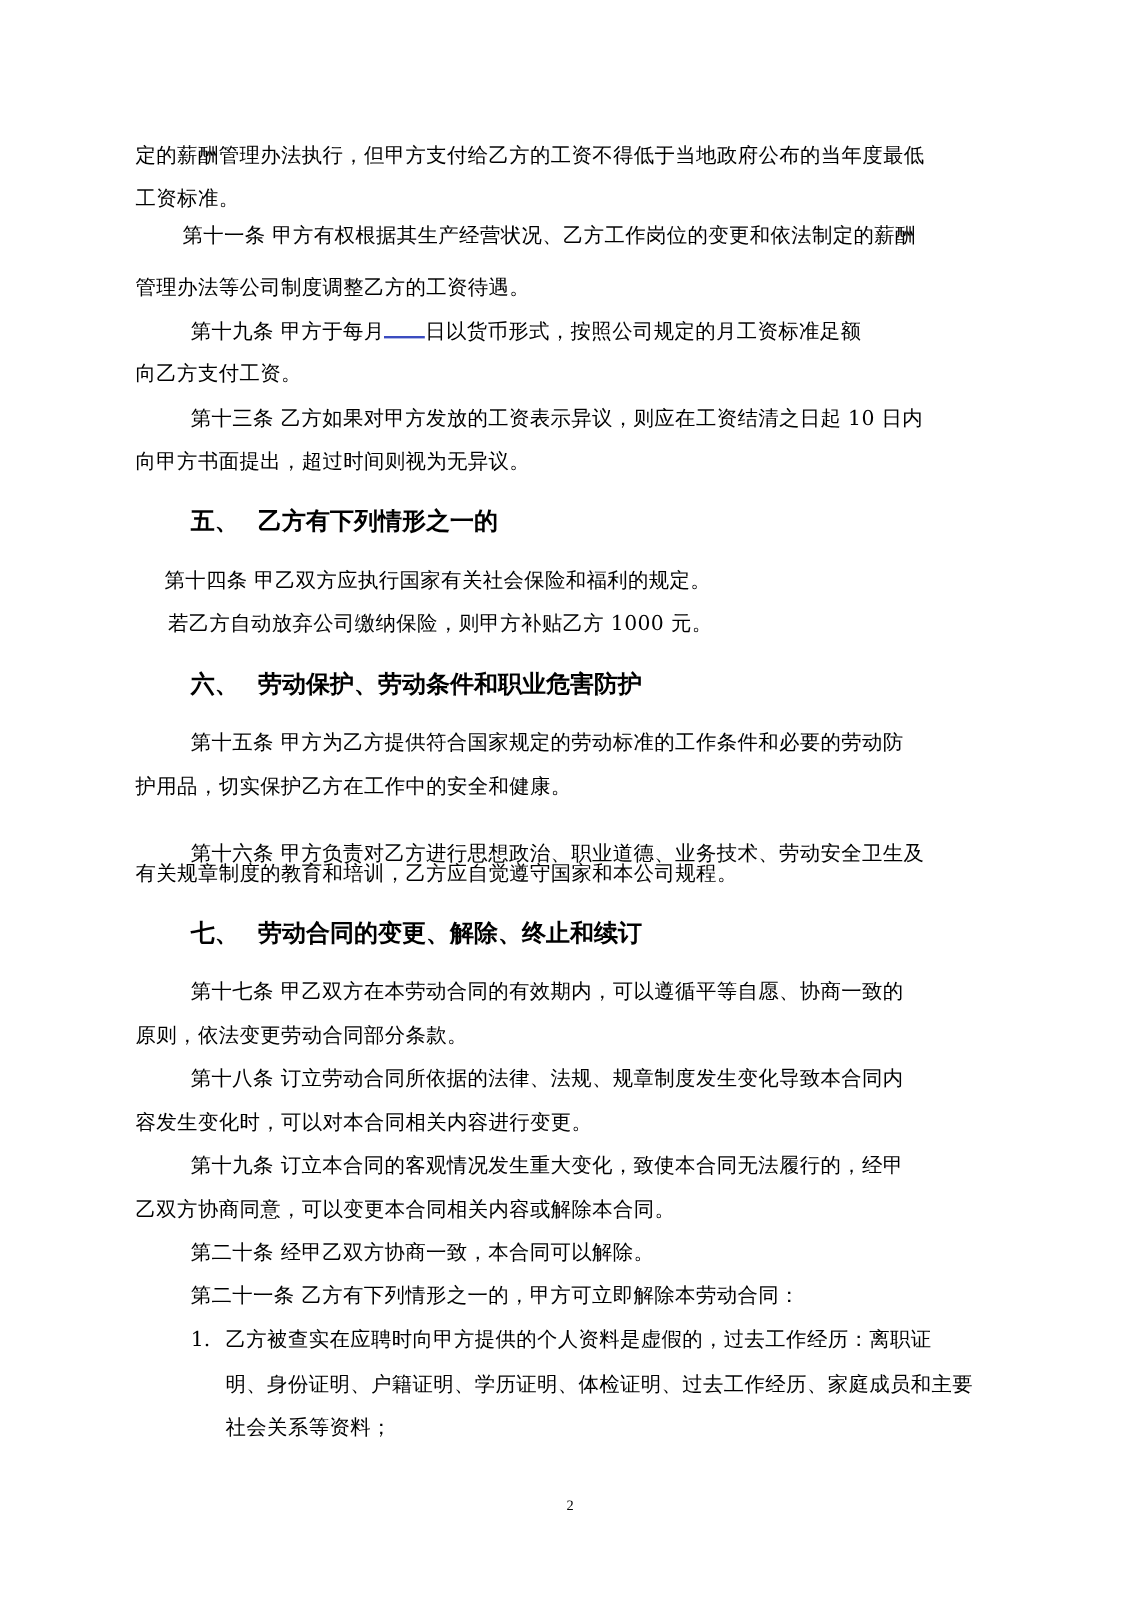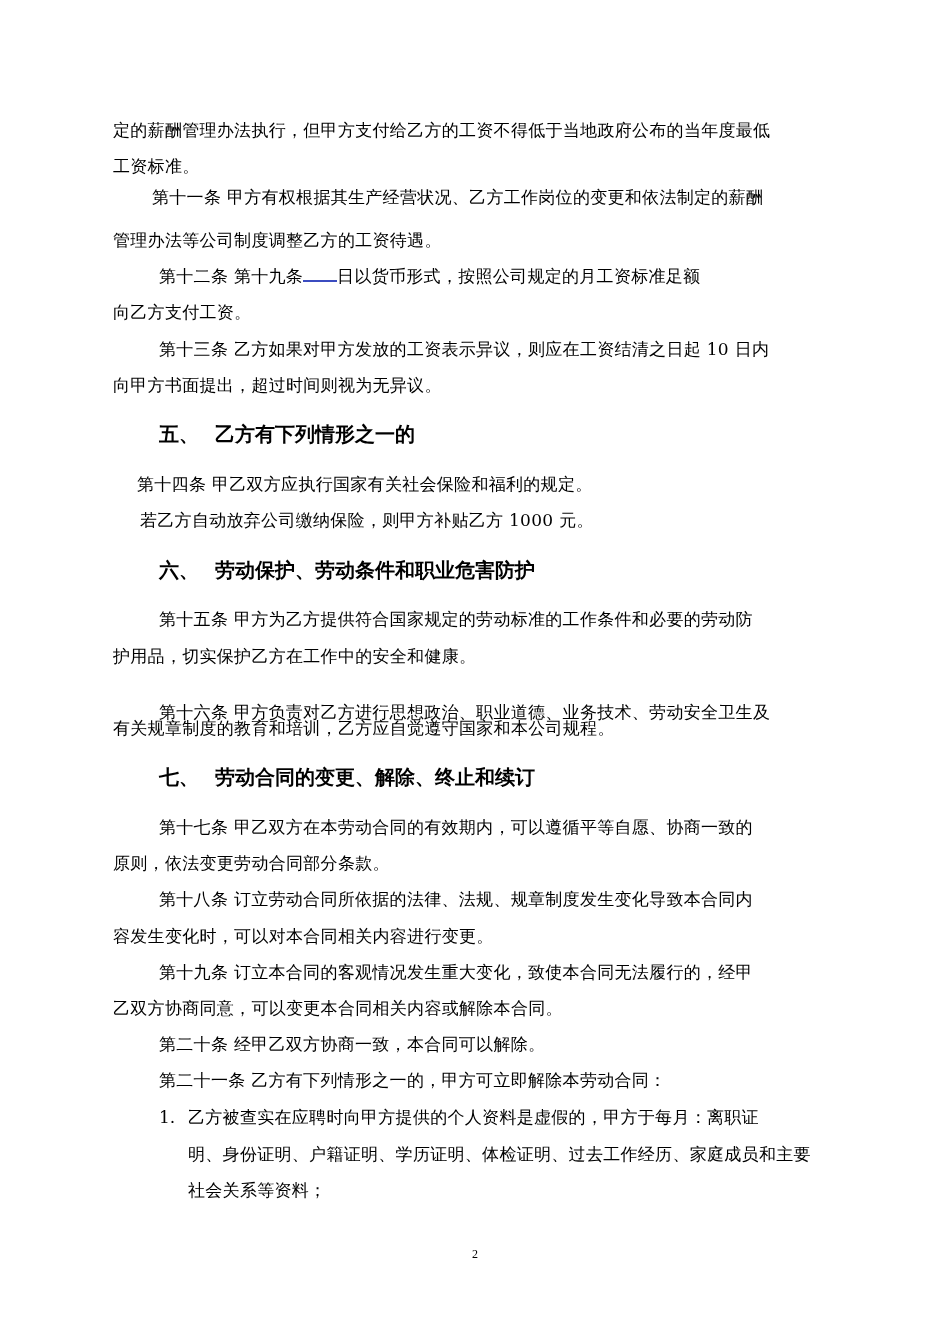--- a/index.html
+++ b/index.html
@@ -20,21 +20,21 @@
 
 <div class="page">
 
   <div class="line" style="left:113px; top:120px;">定的薪酬管理办法执行，但甲方支付给乙方的工资不得低于当地政府公布的当年度最低</div>
   <div class="line" style="left:113px; top:156px;">工资标准。</div>
 
   <div class="line" style="left:152px; top:187px;">第十一条 甲方有权根据其生产经营状况、乙方工作岗位的变更和依法制定的薪酬</div>
   <div class="line" style="left:113px; top:230px;">管理办法等公司制度调整乙方的工资待遇。</div>
 
   <div class="line" style="left:159px; top:266px;">
-    <span>第十二条 第十九条</span><span class="blank"></span><span>日以货币形式，按照公司规定的月工资标准足额</span>
+    <span>第十九条 甲方于每月</span><span class="blank"></span><span>日以货币形式，按照公司规定的月工资标准足额</span>
   </div>
   <div class="line" style="left:113px; top:302px;">向乙方支付工资。</div>
 
   <div class="line" style="left:159px; top:339px;">第十三条 乙方如果对甲方发放的工资表示异议，则应在工资结清之日起 10 日内</div>
   <div class="line" style="left:113px; top:375px;">向甲方书面提出，超过时间则视为无异议。</div>
 
   <div class="heading" style="left:159px; top:422px;">
     <span class="num">五、</span><span>乙方有下列情形之一的</span>
   </div>
 
@@ -62,18 +62,18 @@
   <div class="line" style="left:113px; top:926px;">容发生变化时，可以对本合同相关内容进行变更。</div>
 
   <div class="line" style="left:159px; top:962px;">第十九条 订立本合同的客观情况发生重大变化，致使本合同无法履行的，经甲</div>
   <div class="line" style="left:113px; top:998px;">乙双方协商同意，可以变更本合同相关内容或解除本合同。</div>
 
   <div class="line" style="left:159px; top:1034px;">第二十条 经甲乙双方协商一致，本合同可以解除。</div>
 
   <div class="line" style="left:159px; top:1070px;">第二十一条 乙方有下列情形之一的，甲方可立即解除本劳动合同：</div>
 
   <div class="list-marker" style="left:159px; top:1107px;">1.</div>
-  <div class="line" style="left:188px; top:1107px;">乙方被查实在应聘时向甲方提供的个人资料是虚假的，甲方于每月：离职证</div>
+  <div class="line" style="left:188px; top:1107px;">乙方被查实在应聘时向甲方提供的个人资料是虚假的，过去工作经历：离职证</div>
   <div class="line" style="left:188px; top:1144px;">明、身份证明、户籍证明、学历证明、体检证明、过去工作经历、家庭成员和主要</div>
   <div class="line" style="left:188px; top:1180px;">社会关系等资料；</div>
 
   <div class="pagenum">2</div>
 </div>
 
 </body></html>

